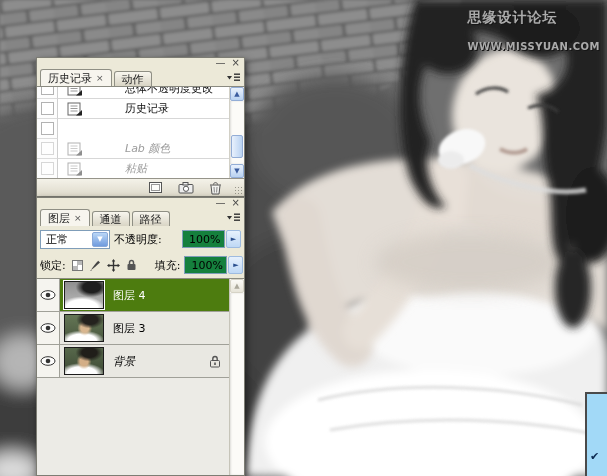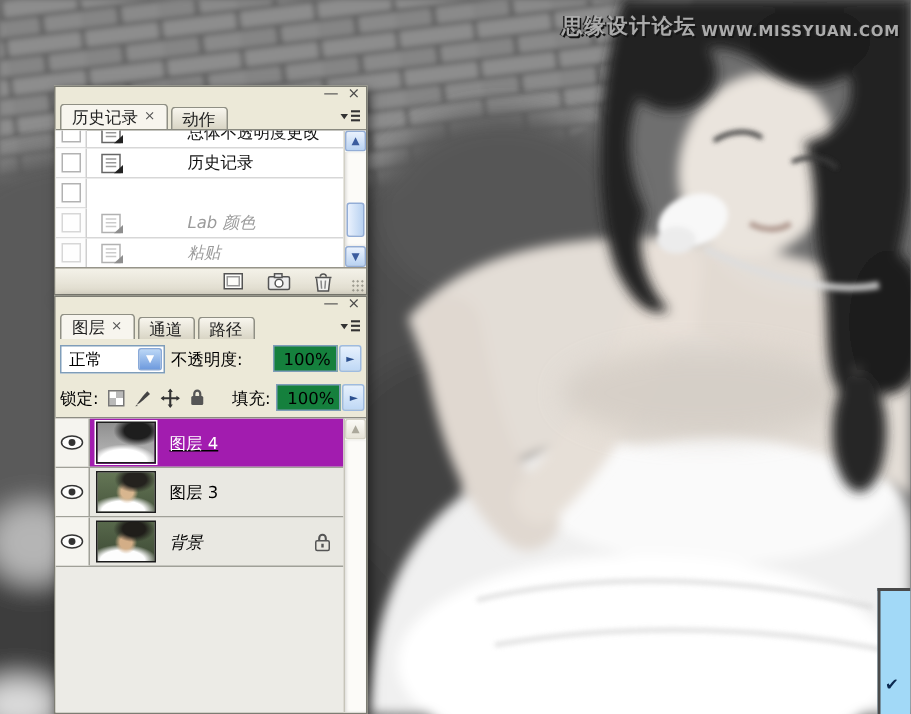--- a/index.html
+++ b/index.html
@@ -3,22 +3,22 @@
 <meta charset="utf-8">
 <style>
   * { margin:0; padding:0; box-sizing:border-box; }
   html,body { width:607px; height:476px; }
   body { position:relative; overflow:hidden; font-family:"DejaVu Sans","Liberation Sans",sans-serif; background:#6d6d6d; }
 
   
   #photo { position:absolute; left:0; top:0; z-index:0; }
 
   
-  .wm { position:absolute; top:9px; right:7px; z-index:3; display:flex; align-items:flex-end; gap:3px;
-        color:#ababab; text-shadow:1px 1px 0 #161616, -1px 0 0 #2a2a2a; white-space:nowrap; }
+  .wm { position:absolute; top:9px; right:7px; z-index:3; display:flex; align-items:flex-start; gap:14px;
+        color:#ababab; text-shadow:1px 1px 0 #161616, -1px 0 0 #2a2a2a; white-space:nowrap;flex-direction:column; }
   .wm-name { font-size:14px; font-weight:bold; letter-spacing:1px; }
   .wm-url  { font-size:10px; font-weight:bold; letter-spacing:.5px; }
 
   
   .panel { position:absolute; background:#ECE9D8; border:1px solid #7d7d74; box-shadow:2px 3px 7px rgba(0,0,0,.5);
            display:flex; flex-direction:column; z-index:2; }
   #history-panel { left:36px; top:57px;  width:209px; height:140px; }
   #layers-panel  { left:36px; top:197px; width:209px; height:279px; }
 
   .titlebar { height:10px; display:flex; justify-content:flex-end; align-items:center; gap:6px; padding:0 4px; }
@@ -85,21 +85,21 @@
   .checker { width:11px; height:11px; border:1px solid #777;
              background:conic-gradient(#b9b9b9 25%, #fff 0 50%, #b9b9b9 0 75%, #fff 0); }
 
   
   .layer-list { flex:1; border-top:1px solid #8c8c82; background:#ECEBE6; position:relative;
                 padding-right:15px; display:flex; flex-direction:column; overflow:hidden; }
   .layer-row { height:33px; flex:none; display:flex; align-items:stretch; border-bottom:1px solid #a0a098; background:#E9E8E2; }
   .eyecol { width:23px; flex:none; border-right:1px solid #a0a098; display:flex; align-items:center;
             justify-content:center; background:#F5F4EF; }
   .rowmain { flex:1; display:flex; align-items:center; gap:9px; padding-left:4px; }
-  .layer-row.selected .rowmain { background:#a21caf;text-decoration:underline; }
+  .layer-row.selected .rowmain { background:#4d7c0f; }
   .thumb { width:40px; height:28px; border:1px solid #1c1c1c; flex:none; }
   .layer-row.selected .thumb { box-shadow:0 0 0 1px #fff; }
   .lname { font-size:11px; color:#000; white-space:nowrap; }
   .layer-row.selected .lname { color:#fff; }
   .lname.italic { font-style:italic; }
   .lockbadge { margin-left:auto; margin-right:8px; display:flex; }
   .layers-scroll { position:absolute; right:0; top:0; bottom:0; width:15px; background:#FBFAF6;
                    border-left:1px solid #c6c4b9; display:flex; flex-direction:column; }
 
   .thumb.bw { background:

